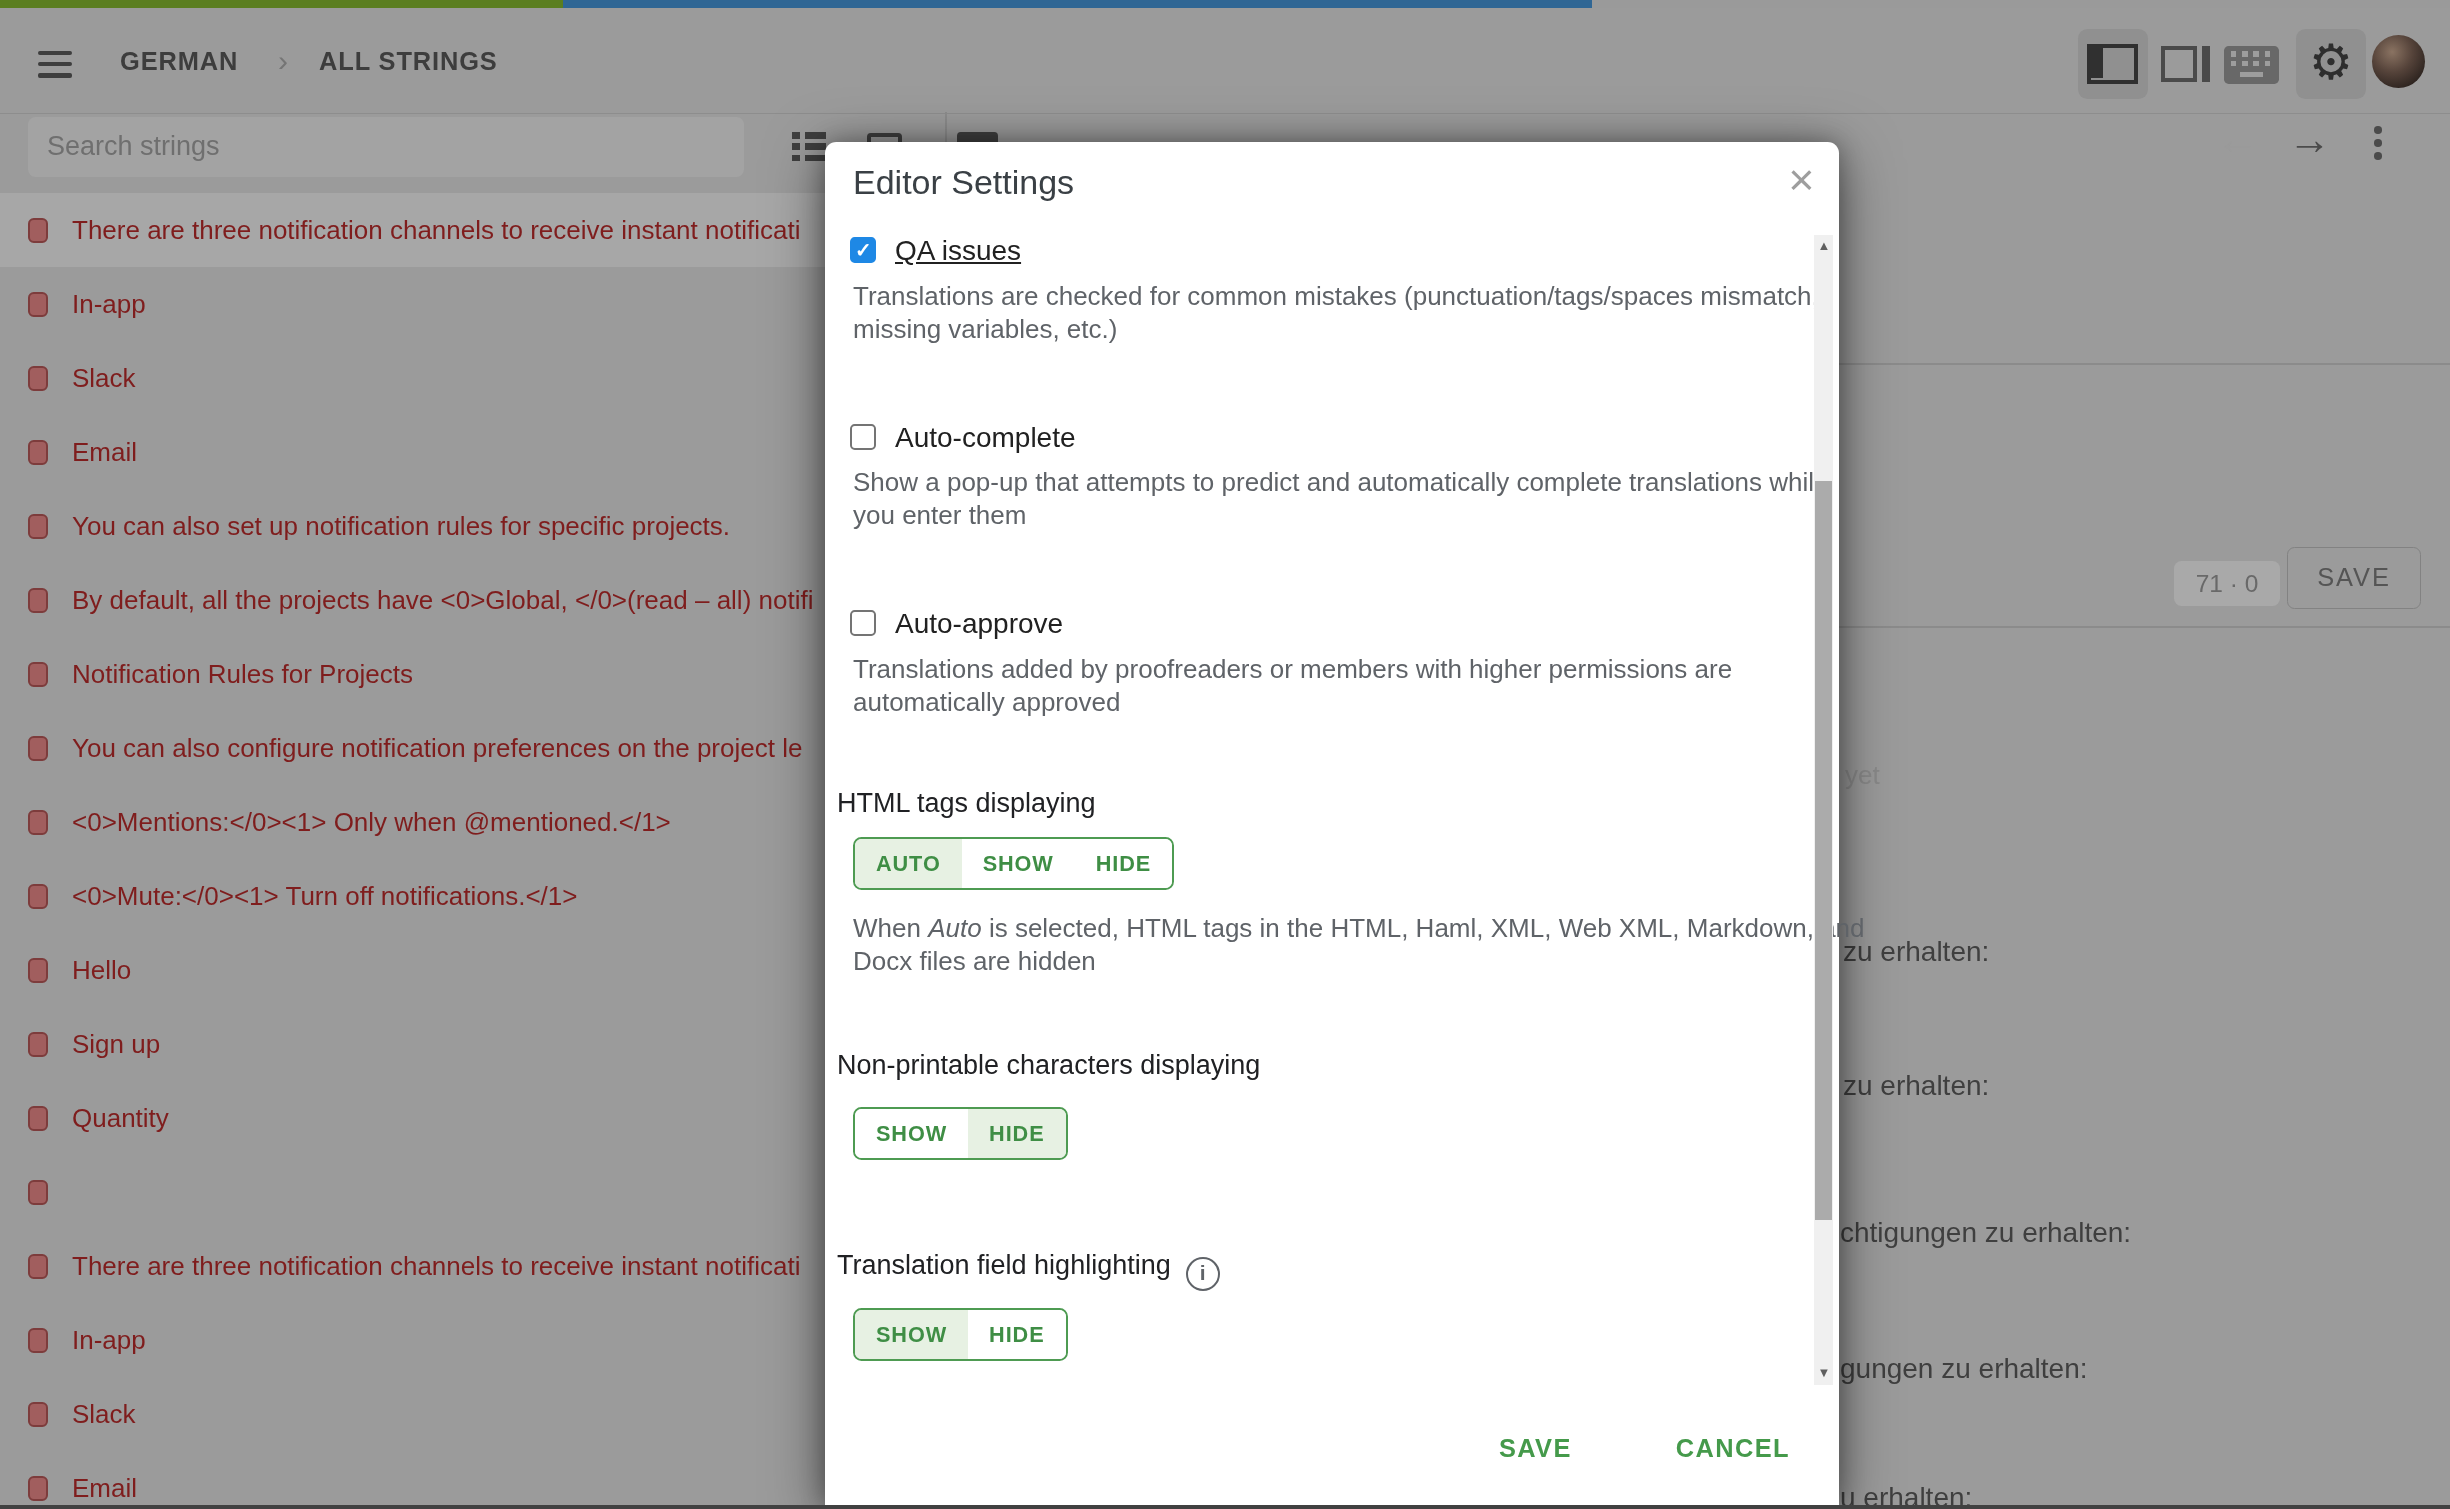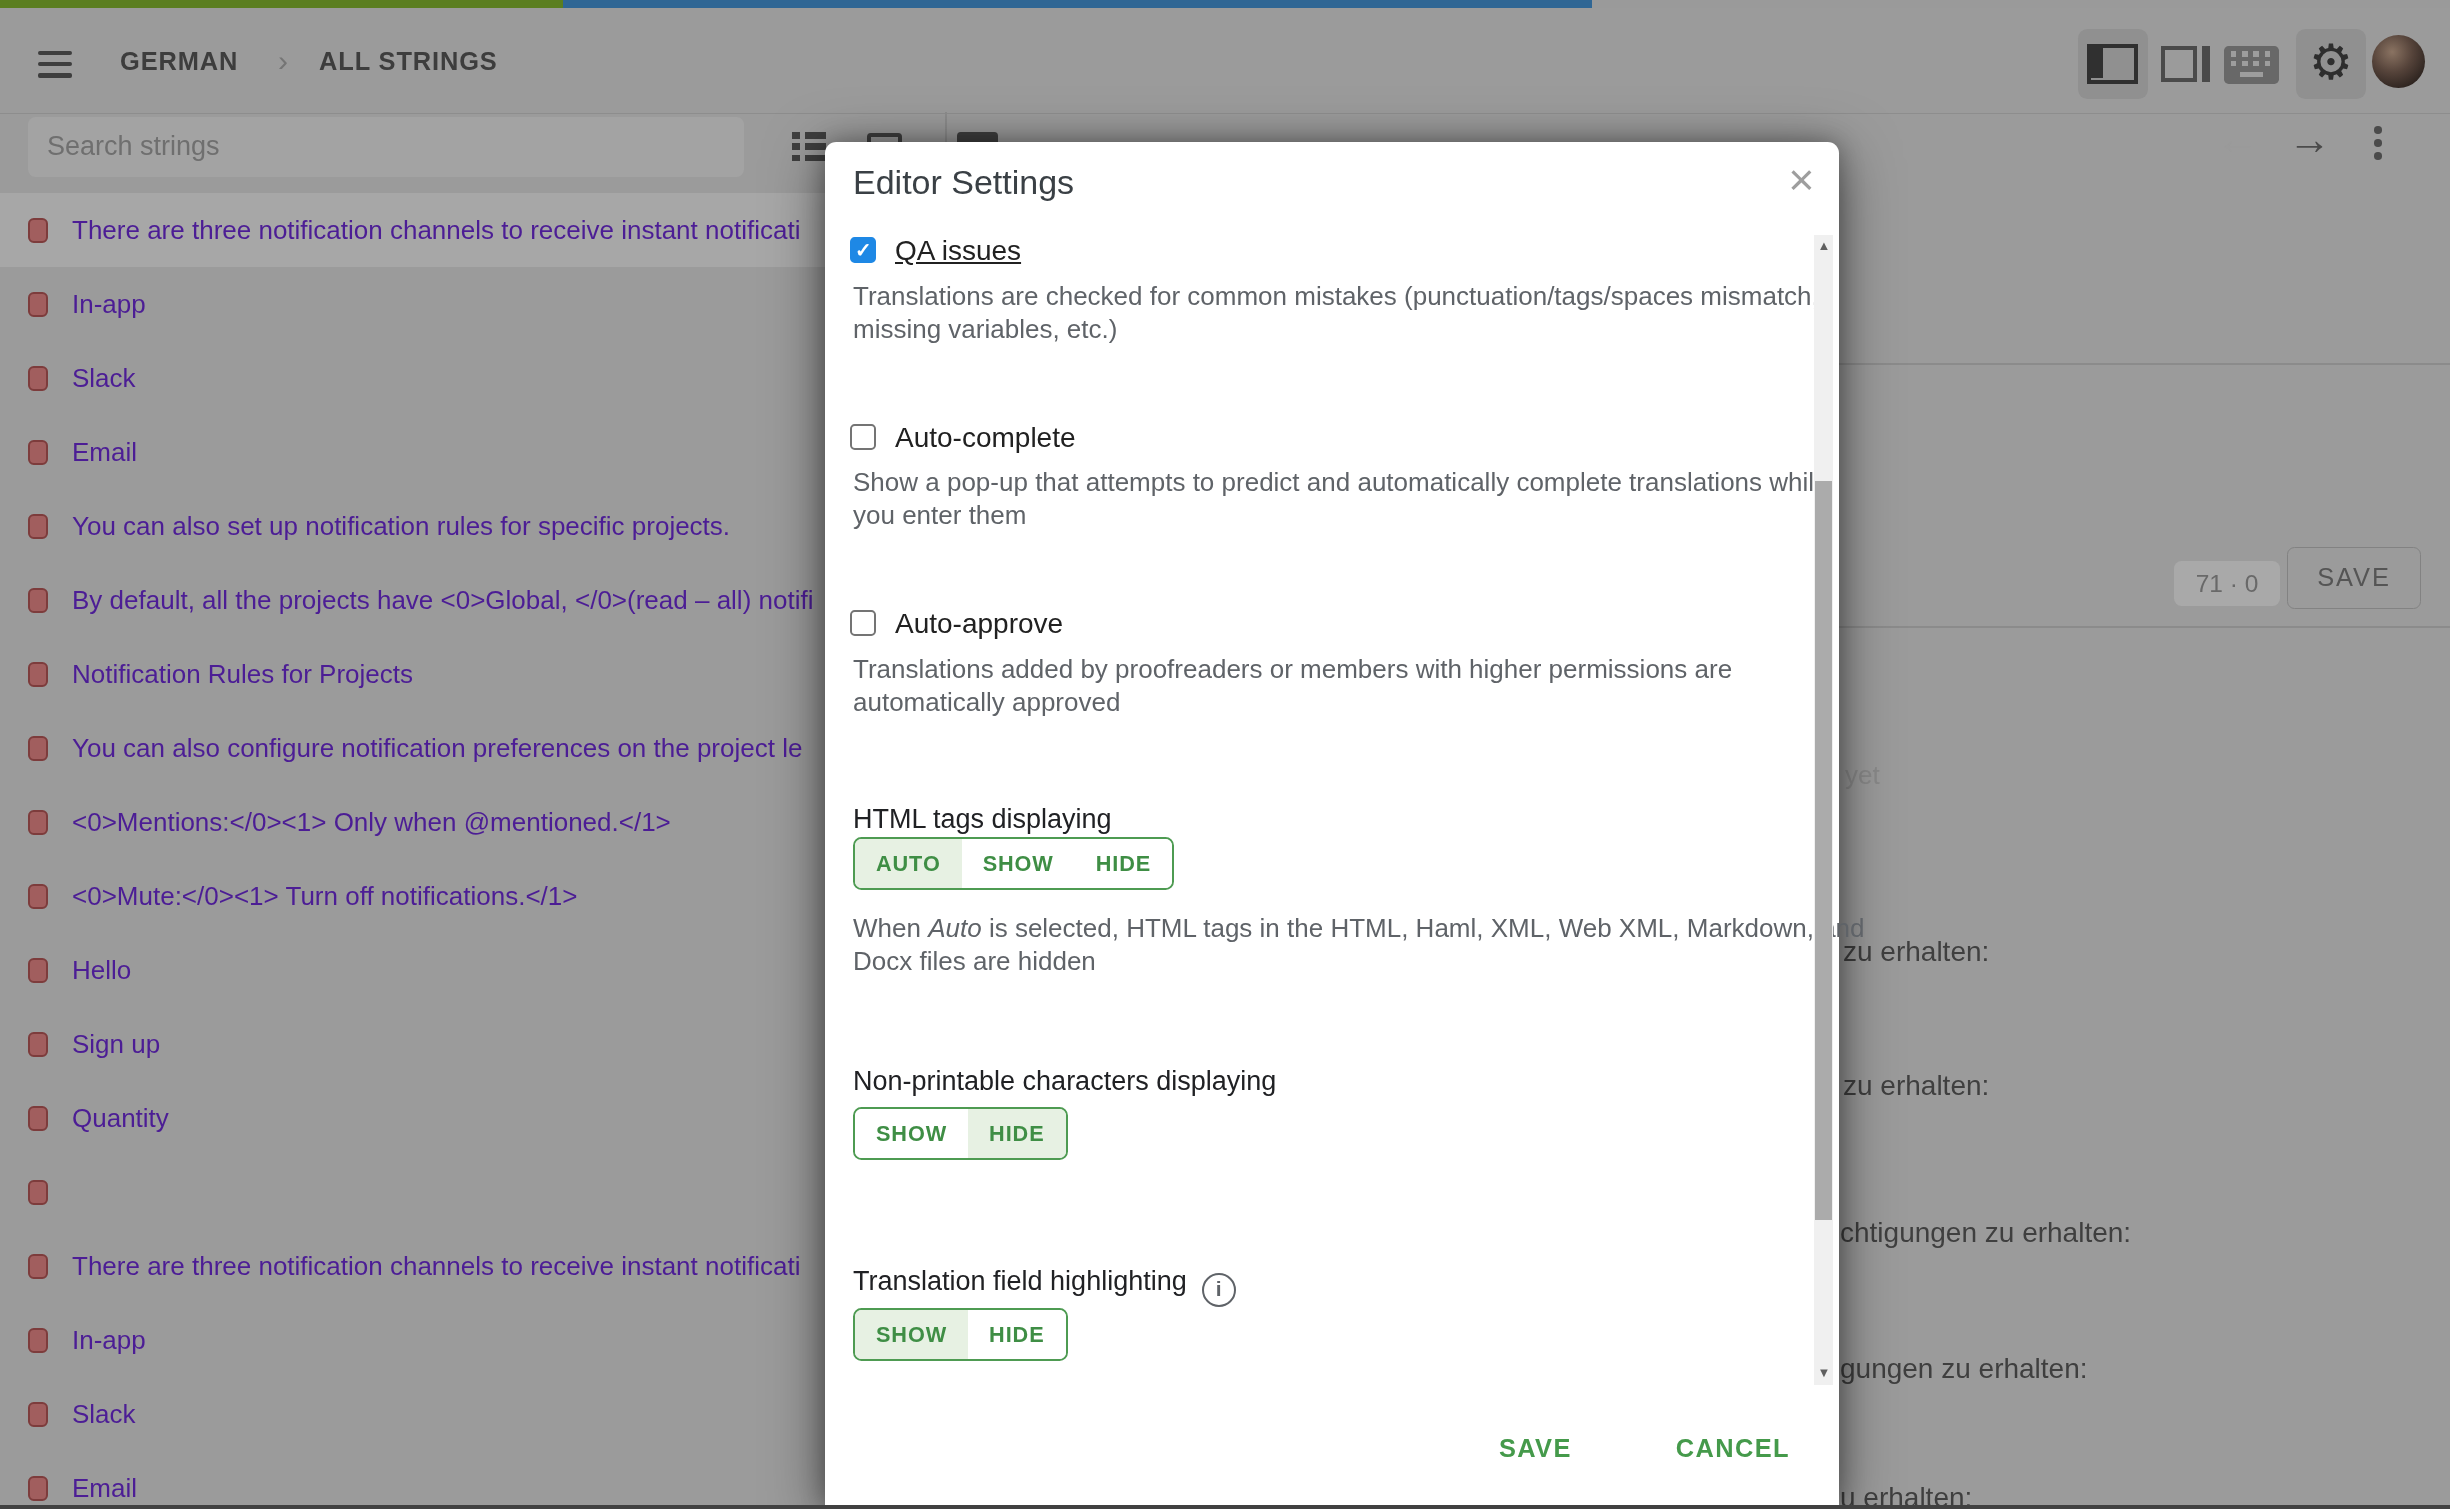--- a/index.html
+++ b/index.html
@@ -49,21 +49,21 @@
   .ic-list .d { width:7.5px; height:6.6px; background:#3f3f3f; margin-right:5.7px; }
   .ic-list .l { width:21px; height:6.6px; background:#3f3f3f; }
   .ic-view2 { position:absolute; left:867px; top:19px; width:35px; height:34px; border:4.7px solid #3f3f3f; border-radius:3.8px; }
   .ic-view3 { position:absolute; left:957px; top:18px; width:41px; height:28px; background:#3f3f3f; border-radius:3.8px; }
 
   .slist { position:absolute; left:0; top:79px; width:945px; height:1316px; overflow:hidden; }
   .srow { position:relative; width:945px; height:74px; line-height:74px; white-space:nowrap; overflow:hidden; }
   .srow.sel { background:#a7a7a7; }
   .flag { position:absolute; left:28px; top:24.5px; width:20px; height:25.4px;
           background:#a15e5e; border:2.8px solid #7d3c3c; border-radius:5.7px; }
-  .stext { position:absolute; left:72px; font-size:26px; color:#4c1d95; }
+  .stext { position:absolute; left:72px; font-size:26px; color:#7f1d1d; }
 
   .vdiv { position:absolute; left:945px; top:112px; width:1.9px; height:1397px; background:#8c8c8c; }
 
   
   .rp-back    { position:absolute; left:2216px; top:115px; font-size:43px; color:#9a9a9a; }
   .rp-forward { position:absolute; left:2288px; top:115px; font-size:43px; color:#4b4b4b; }
   .rp-menu { position:absolute; left:2374px; top:126px; width:7.5px; }
   .rp-menu i { display:block; width:7.5px; height:7.5px; border-radius:50%; background:#4b4b4b; margin-bottom:5.7px; }
   .rp-div1 { position:absolute; left:947px; top:363px; width:1503px; height:1.9px; background:#8b8b8b; }
   .rp-div2 { position:absolute; left:947px; top:626px; width:1503px; height:1.9px; background:#8b8b8b; }
@@ -88,21 +88,21 @@
            box-shadow:0 13px 57px rgba(0,0,0,.5), 0 0 24.5px rgba(0,0,0,.30); }
   .m-title { position:absolute; left:28px; top:21px; font-size:34px; color:#3a4045; }
   .m-close { position:absolute; right:24.5px; top:15px; font-size:45px; color:#9e9e9e; line-height:45px; cursor:pointer; }
 
   .cbx { position:absolute; left:25.4px; width:26px; height:26px; border:2.8px solid #747474; border-radius:4.7px;
          background:#fff; text-align:center; line-height:22.6px; font-size:20px; color:#fff; font-weight:bold; }
   .cbx.on { background:#1e88e5; border-color:#1e88e5; }
   .cbx.on::after { content:"✓"; }
   .m-lbl { position:absolute; left:70px; font-size:28px; color:#212121; white-space:nowrap; }
   .m-desc { position:absolute; left:28px; font-size:26px; line-height:33px; color:#5f6368; white-space:nowrap; }
-  .m-head { position:absolute; left:28px; font-size:27px; color:#202124; white-space:nowrap;margin-top:16px; }
+  .m-head { position:absolute; left:12px; font-size:27px; color:#202124; white-space:nowrap; }
 
   .y-qa-box{top:95px;} .y-qa-lbl{top:93px;text-decoration:underline;} .y-qa-desc{top:138px;}
   .y-ac-box{top:282px;} .y-ac-lbl{top:280px;} .y-ac-desc{top:324px;}
   .y-aa-box{top:468px;} .y-aa-lbl{top:466px;} .y-aa-desc{top:511px;}
   .y-html-head{top:646px;} .y-html-seg{top:695px;} .y-html-desc{top:770px;}
   .y-np-head{top:908px;} .y-np-seg{top:965px;}
   .y-tf-head{top:1108px;} .y-tf-seg{top:1166px;}
 
   .segctl { position:absolute; left:28px; display:inline-flex; border:2.8px solid #4e9b52; border-radius:8.5px; overflow:hidden; background:#fff; }
   .seg { padding:0 21px; height:49px; line-height:49px; font-size:21.7px; font-weight:bold;

